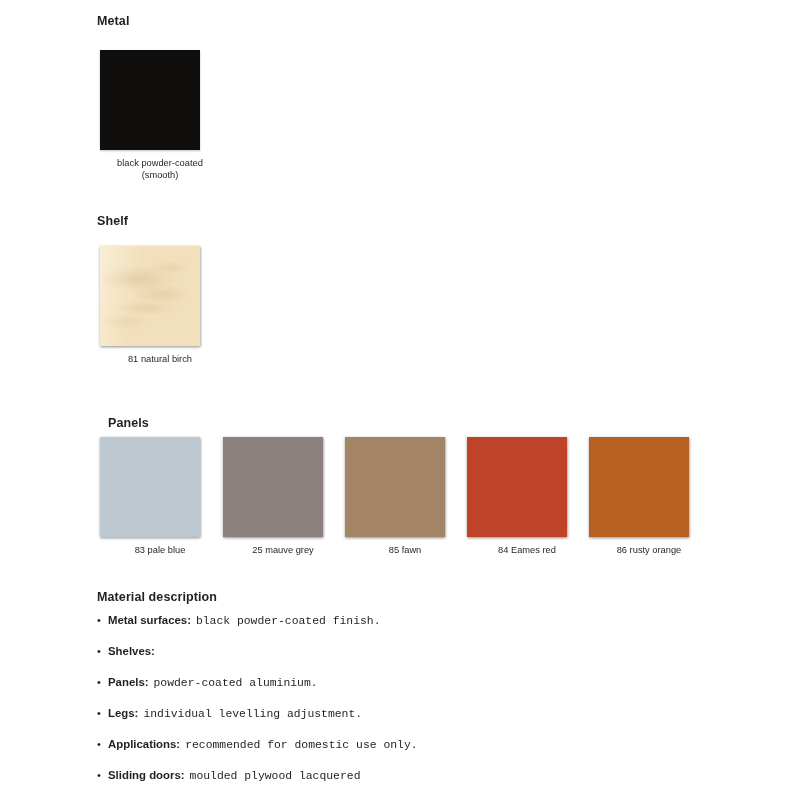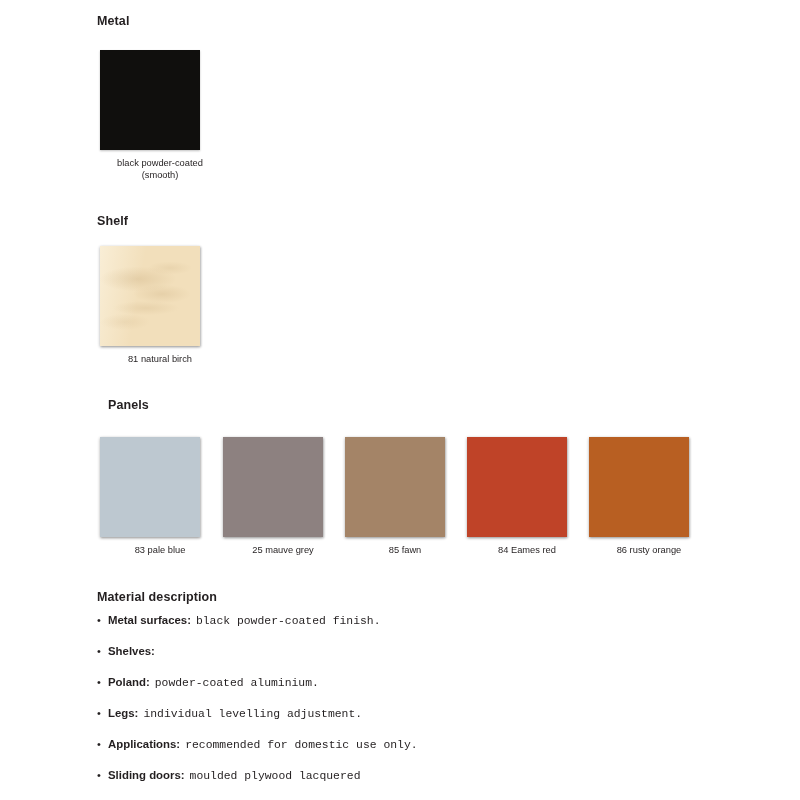--- a/index.html
+++ b/index.html
@@ -133,21 +133,21 @@
 (smooth)</div>
         </div>
       </div>
       <div class="section-title" style="top: 214px;">Shelf</div>
       <div class="swatch-group" style="top: 246px; left: 0px; right: 0px; height: 130px;">
         <div class="swatch-cell" style="left: 100px; top: 0px;">
           <div class="swatch birch" style="background: rgb(242, 223, 187);"></div>
           <div class="swatch-caption">81 natural birch</div>
         </div>
       </div>
-      <div class="section-title" style="top: 398px; padding-left: 11px;">Panels</div>
+      <div class="section-title" style="top: 416px; padding-left: 11px;">Panels</div>
       <div class="swatch-group" style="top: 437px; left: 0px; right: 0px; height: 130px;">
         <div class="swatch-cell" style="left: 100px; top: 0px;">
           <div class="swatch flat" style="background: rgb(189, 200, 208);"></div>
           <div class="swatch-caption">83 pale blue</div>
         </div>
         <div class="swatch-cell" style="left: 223px; top: 0px;">
           <div class="swatch flat" style="background: rgb(141, 129, 128);"></div>
           <div class="swatch-caption">25 mauve grey</div>
         </div>
         <div class="swatch-cell" style="left: 345px; top: 0px;">
@@ -172,21 +172,21 @@
         <span class="bullet-dot">•</span>
         <span class="bullet-label">Metal surfaces:</span>
         <span class="bullet-text">black powder-coated finish.</span>
       </div>
       <div class="bullet-row">
         <span class="bullet-dot">•</span>
         <span class="bullet-label">Shelves:</span>
       </div>
       <div class="bullet-row">
         <span class="bullet-dot">•</span>
-        <span class="bullet-label">Poland:</span>
+        <span class="bullet-label">Panels:</span>
         <span class="bullet-text">powder-coated aluminium.</span>
       </div>
       <div class="bullet-row">
         <span class="bullet-dot">•</span>
         <span class="bullet-label">Legs:</span>
         <span class="bullet-text">individual levelling adjustment.</span>
       </div>
       <div class="bullet-row">
         <span class="bullet-dot">•</span>
         <span class="bullet-label">Applications:</span>

